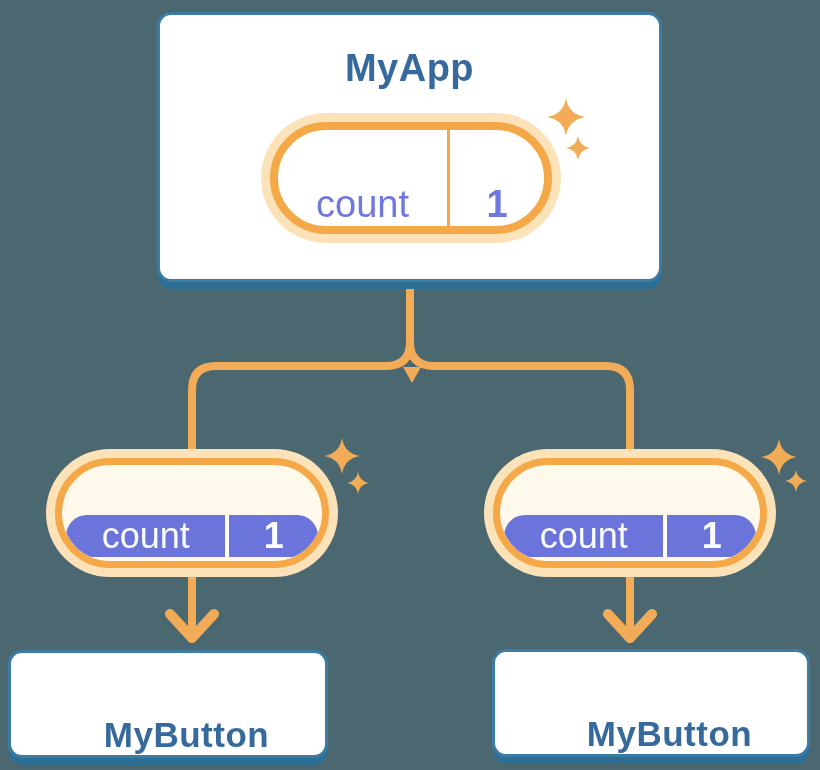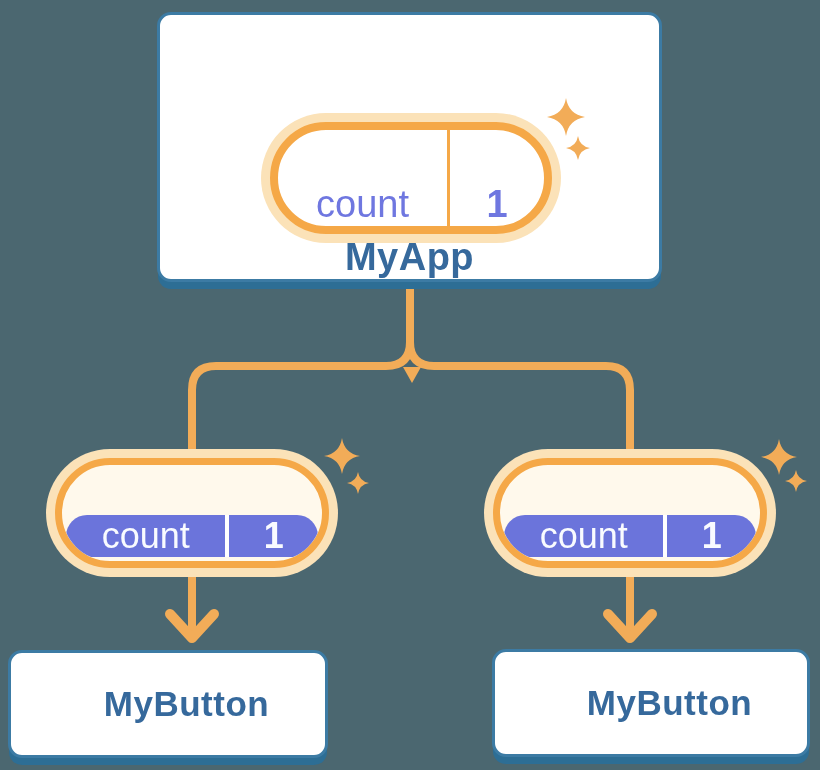--- a/index.html
+++ b/index.html
@@ -20,23 +20,23 @@
   .card {
     position:absolute; z-index:2; box-sizing:border-box; background:#fff;
     border:3px solid var(--card-border,#3C7BA4); border-radius:14px;
     box-shadow:0 8px 0 -1px var(--card-shadow,#2D6E95);
   }
   .card-title {
     color:var(--heading-text,#36699C); font-weight:700; letter-spacing:0.5px;
     text-align:center; white-space:nowrap;
   }
   .root-card { left:157px; top:12px; width:505px; height:270px;
-    display:flex; justify-content:center; align-items:flex-end; }
+    display:flex; justify-content:center; align-items:flex-start; padding-top:32px; }
   .root-card .card-title { font-size:38px; }
-  .btn-card { display:flex; align-items:center; justify-content:center;padding-left:37px; }
+  .btn-card { display:flex; align-items:flex-end; justify-content:center;padding-left:37px; }
   .btn-card .card-title { font-size:35px; }
   .btn-card-left  { left:8px;   top:650px; width:320px; height:108px; }
   .btn-card-right { left:492px; top:649px; width:318px; height:108px; }
 
   .pill { position:absolute; z-index:2; }
   .pill-root  { left:261px; top:113px; width:300px; height:130px; }
   .pill-left  { left:46px;  top:449px; width:292px; height:128px; }
   .pill-right { left:484px; top:449px; width:292px; height:128px; }
   .halo { width:100%; height:100%; box-sizing:border-box; padding:9px;
           background:var(--halo-peach,#FBE2B8); border-radius:999px; }

